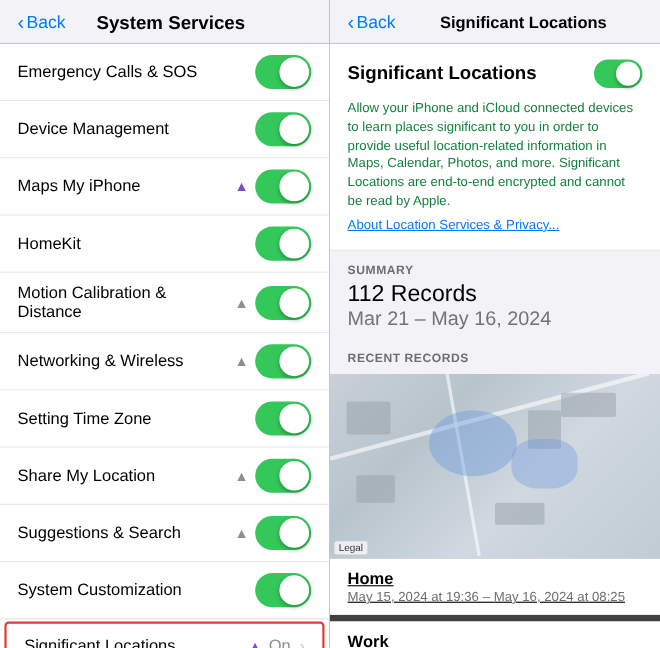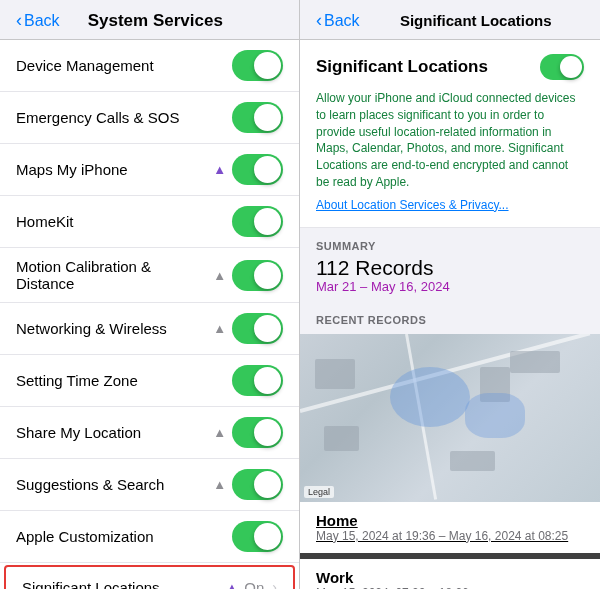--- a/index.html
+++ b/index.html
@@ -211,22 +211,22 @@
     }
 
     .summary-records {
       font-size: 21px;
       font-weight: 300;
       color: #000;
       line-height: 1.1;
     }
 
     .summary-date {
-      font-size: 13px;
-      color: #a21caf;
+      font-size: 18px;
+      color: #737373;
     }
 
     .recent-records-section {
       padding: 12px 0 0;
     }
 
     .recent-records-label {
       font-size: 11px;
       font-weight: 600;
       color: #6d6d72;
@@ -344,38 +344,38 @@
       <span class="back-chevron">‹</span>
       <span>Back</span>
     </div>
     <div class="nav-title">System Services</div>
   </div>
 
   <div class="list-container">
     <div class="list-section">
 
       <div class="list-item">
+        <span class="item-label">Emergency Calls &amp; SOS</span>
+        <div class="item-right">
+          <div class="toggle on">
+              <div class="toggle-knob"></div>
+            </div>
+        </div>
+      </div>
+
+      <div class="list-item">
         <span class="item-label">Device Management</span>
         <div class="item-right">
           <div class="toggle on">
               <div class="toggle-knob"></div>
             </div>
         </div>
       </div>
 
       <div class="list-item">
-        <span class="item-label">Emergency Calls &amp; SOS</span>
-        <div class="item-right">
-          <div class="toggle on">
-              <div class="toggle-knob"></div>
-            </div>
-        </div>
-      </div>
-
-      <div class="list-item">
         <span class="item-label">Maps My iPhone</span>
         <div class="item-right">
           <span class="loc-icon purple">▲</span>
           <div class="toggle on">
               <div class="toggle-knob"></div>
             </div>
         </div>
       </div>
 
       <div class="list-item">
@@ -430,21 +430,21 @@
         <span class="item-label">Suggestions &amp; Search</span>
         <div class="item-right">
           <span class="loc-icon">▲</span>
           <div class="toggle on">
               <div class="toggle-knob"></div>
             </div>
         </div>
       </div>
 
       <div class="list-item">
-        <span class="item-label">Apple Customization</span>
+        <span class="item-label">System Customization</span>
         <div class="item-right">
           <div class="toggle on">
               <div class="toggle-knob"></div>
             </div>
         </div>
       </div>
 
       <div class="list-item sig-locations-item">
         <span class="item-label">Significant Locations</span>
         <div class="item-right">

